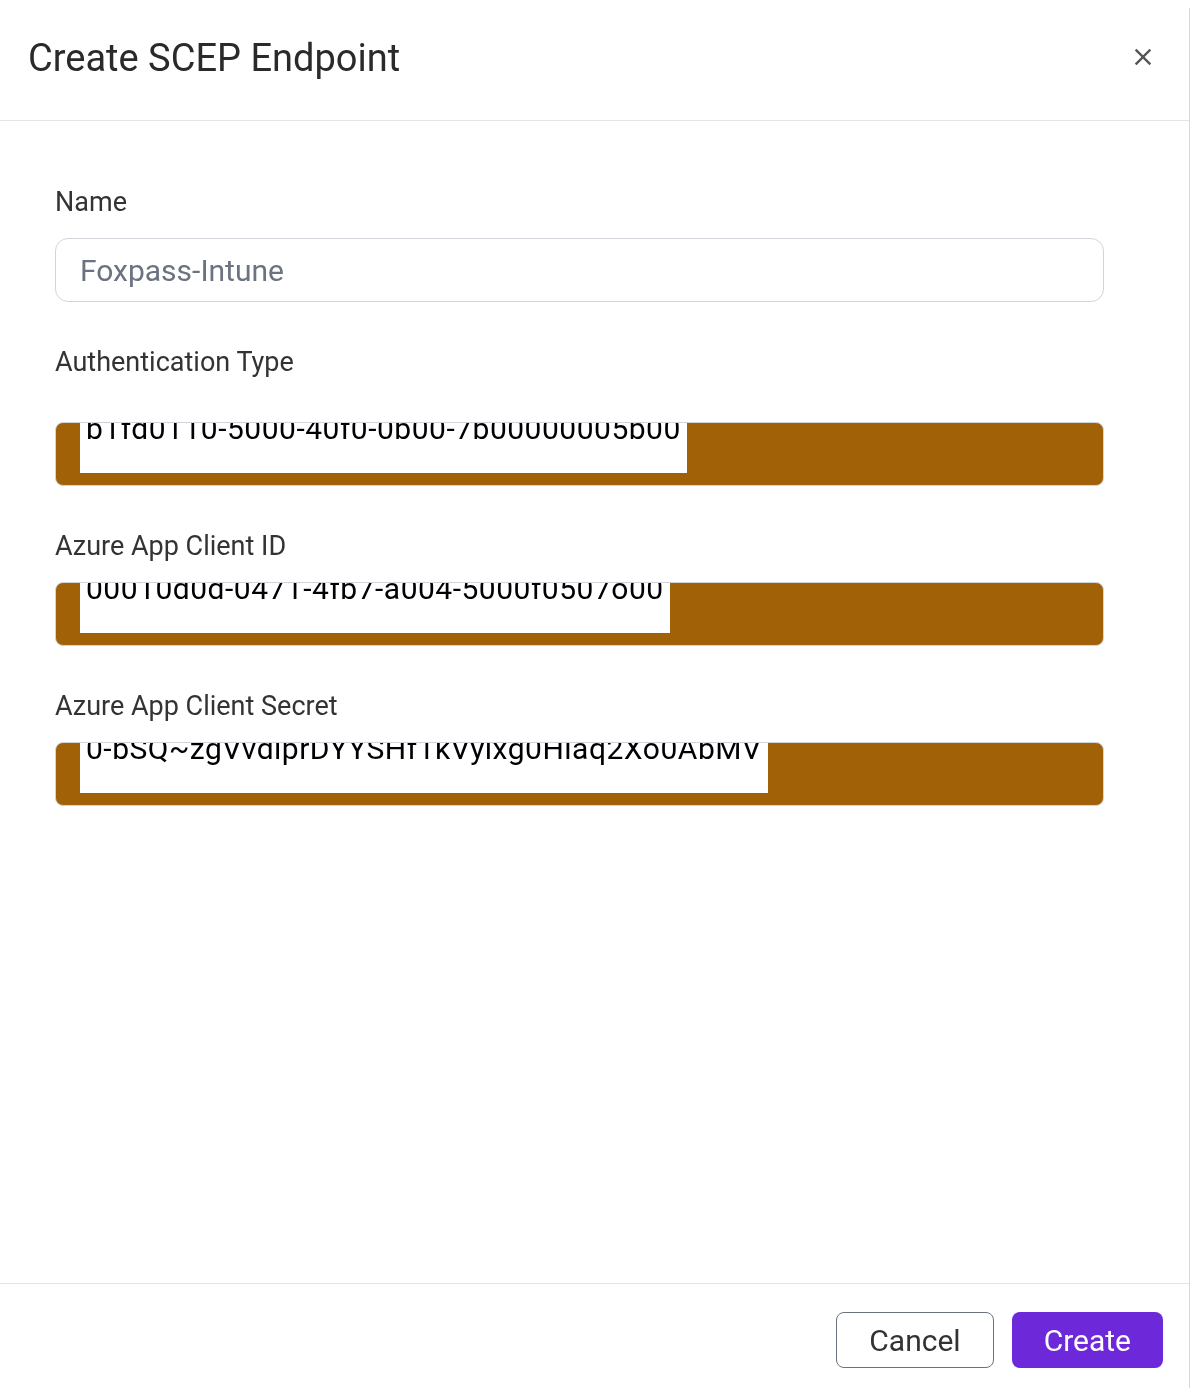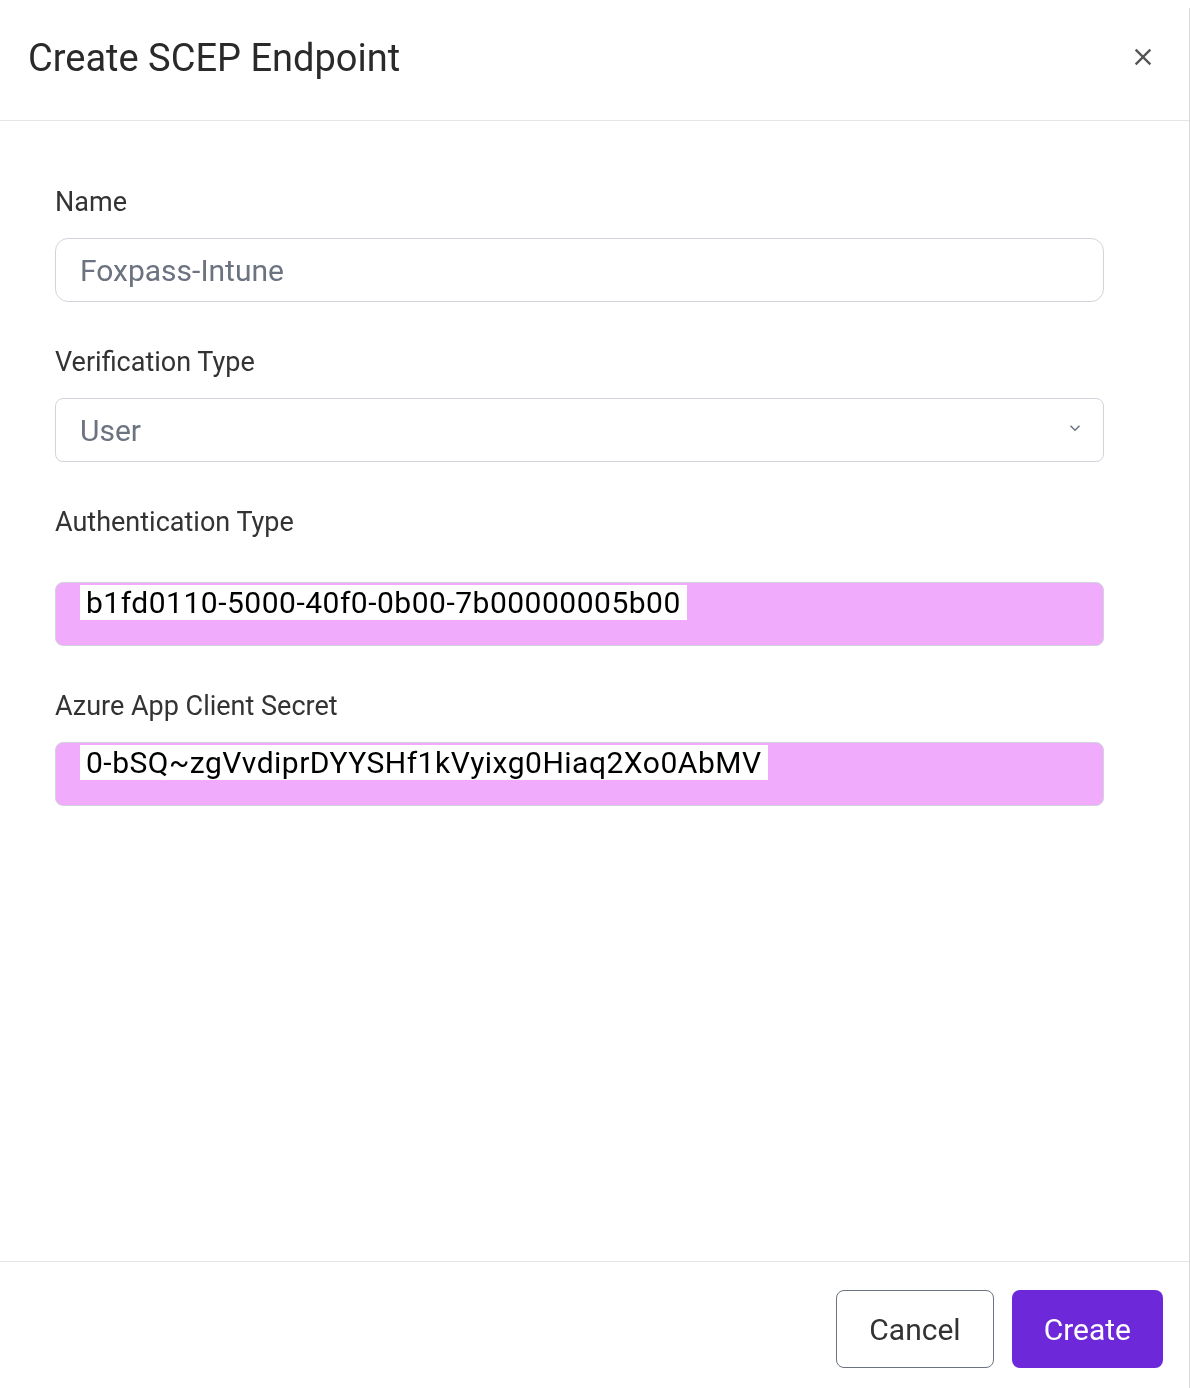--- a/index.html
+++ b/index.html
@@ -99,44 +99,43 @@
     .select-chevron svg {
       width: 18px;
       height: 18px;
     }
     .redacted-input {
       width: 100%;
       height: 64px;
       padding: 0 24px;
       border: 1px solid #d1d5db;
       border-radius: 8px;
-      background: #f0abfc;
-      display: flex;
-      align-items: center;
+      background: #a16207;
+      display: flex;
       overflow: hidden;
     }
     .redacted-text {
       font-size: 30px;
       color: #000;
       background: #fff;
       padding: 0 6px;
       white-space: nowrap;
       position: relative;
       top: -12px;
       letter-spacing: 0.5px;
     }
     .modal-footer {
       display: flex;
       justify-content: flex-end;
       gap: 18px;
       padding: 28px 26px 28px 26px;
       border-top: 1px solid #e5e5e5;
     }
     .btn {
-      height: 78px;
+      height: 56px;
       padding: 0 32px;
       font-size: 30px;
       border-radius: 8px;
       cursor: pointer;
       font-family: inherit;
       border: none;
     }
     .btn-cancel {
       background: #fff;
       color: #333;
@@ -162,44 +161,37 @@
     </button>
   </div>
 
   <div class="modal-body">
 
     <div class="form-group">
       <label class="form-label">Name</label>
       <input type="text" class="form-input" value="Foxpass-Intune" style="">
     </div>
 
-    <div class="form-group">
-      <label class="form-label">Verification Type</label>
-      <div class="select-wrapper">
-        <select class="form-select">
-          <option>User</option>
-        </select>
-        <span class="select-chevron">
-          <svg viewBox="0 0 24 24" fill="none" stroke="currentColor" stroke-width="2">
-            <polyline points="6 9 12 15 18 9"></polyline>
-          </svg>
-        </span>
-      </div>
-    </div>
 
     <div class="form-group">
       <label class="form-label">Authentication Type</label>
     </div>
 
     <div class="form-group">
       <div class="redacted-input">
         <span class="redacted-text">b1fd0110-5000-40f0-0b00-7b00000005b00</span>
       </div>
     </div>
 
+    <div class="form-group">
+      <label class="form-label">Azure App Client ID</label>
+      <div class="redacted-input">
+        <span class="redacted-text">00010d0d-0471-4fb7-a004-5000f0507o00</span>
+      </div>
+    </div>
 
     <div class="form-group">
       <label class="form-label">Azure App Client Secret</label>
       <div class="redacted-input">
         <span class="redacted-text">0-bSQ~zgVvdiprDYYSHf1kVyixg0Hiaq2Xo0AbMV</span>
       </div>
     </div>
 
   </div>
 

